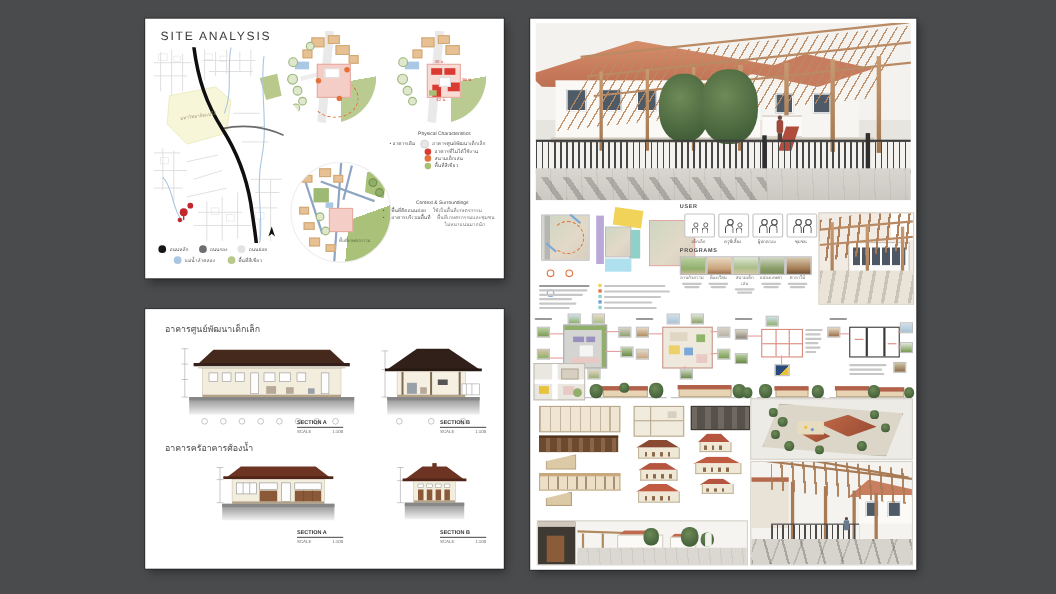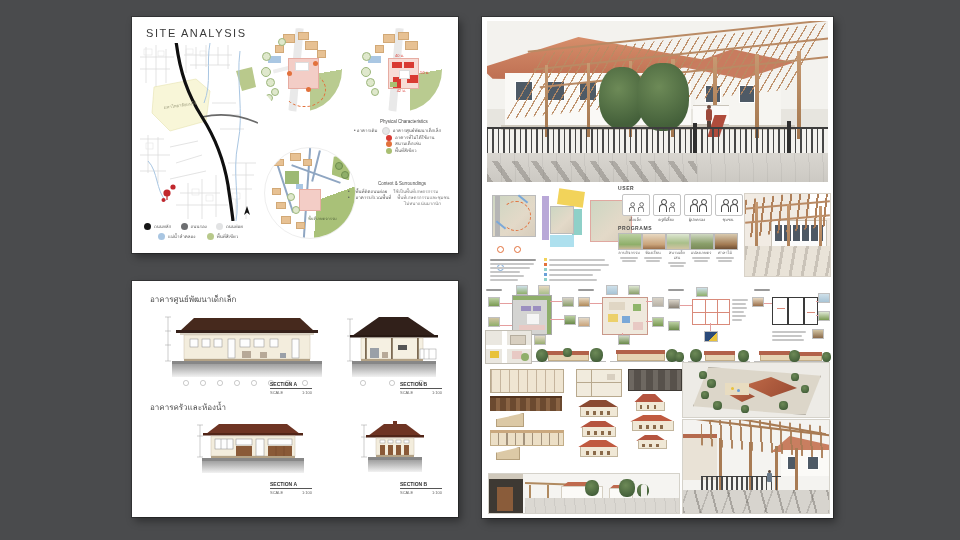--- a/index.html
+++ b/index.html
@@ -285,21 +285,21 @@
       </g>
     </svg>
     <div class="seclabel" style="left:268px;top:100px;">
       <div class="nm">SECTION B</div>
       <div class="sc">
           <span>SCALE</span>
           <span>1:100</span>
         </div>
     </div>
 
-    <div class="abs" style="left:18px;top:120px;font-size:8px;color:#4a4a4a;">อาคารครัวและห้องน้ำ</div>
+    <div class="abs" style="left:18px;top:120px;font-size:8px;color:#4a4a4a;">อาคารครัอาคารศ้องน้ำ</div>
 
     <svg class="abs" style="left:62px;top:136px;" width="118" height="62" viewBox="0 0 118 62">
       <g stroke="#9a9a9a" stroke-width="0.5">
         <line x1="6" y1="8" x2="6" y2="40"></line>
           <line x1="3" y1="8" x2="9" y2="8"></line>
           <line x1="3" y1="19" x2="9" y2="19"></line>
           <line x1="3" y1="40" x2="9" y2="40"></line>
       </g>
       <polygon points="12,17 25,7 93,7 106,17" fill="#6e3423"></polygon>
       <rect x="9" y="16" width="100" height="2.5" fill="#512517"></rect>

